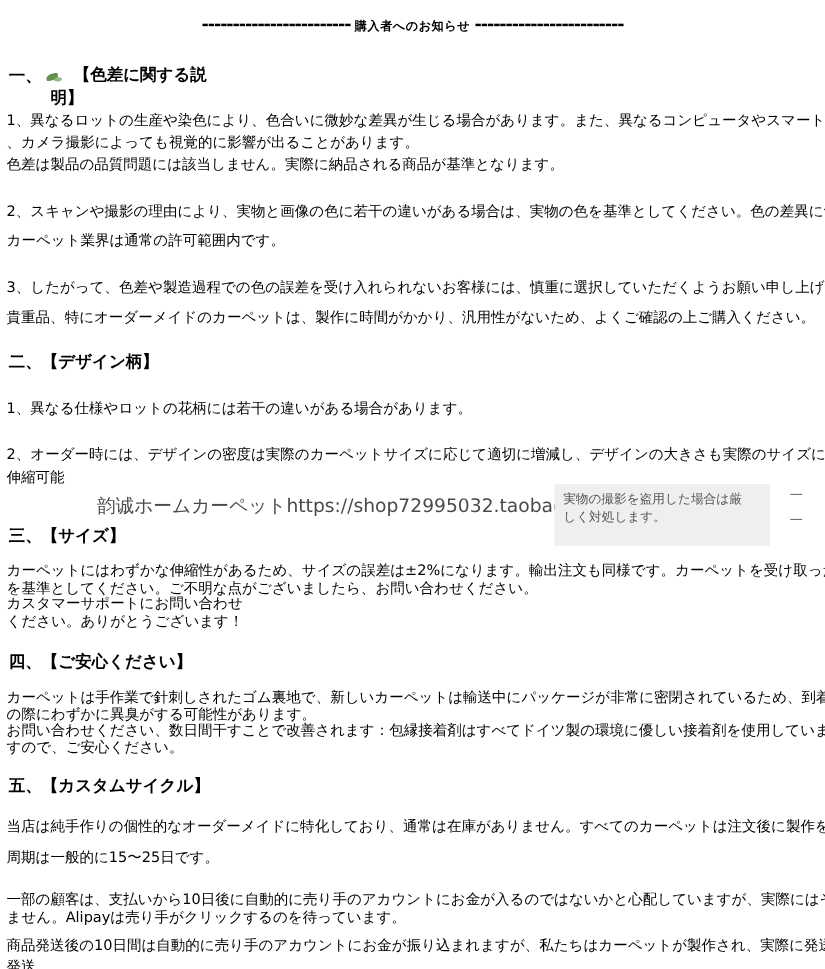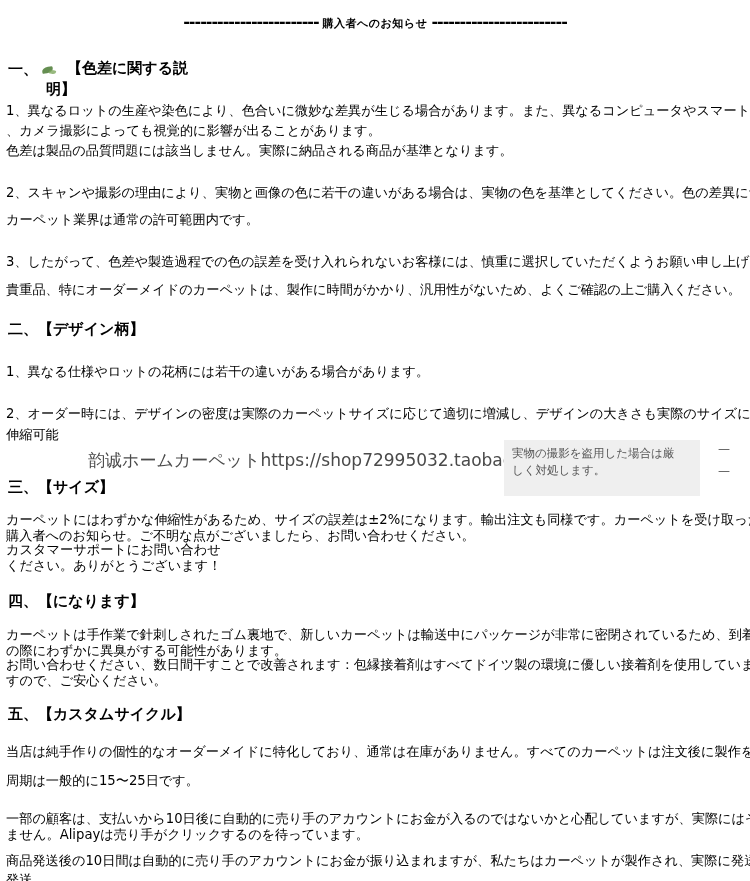--- a/index.html
+++ b/index.html
@@ -154,26 +154,26 @@
     <div>実物の撮影を盗用した場合は厳</div>
     <div>しく対処します。</div>
   </div>
   <div class="notice-dash" style="left:718px; top:430px;">—</div>
   <div class="notice-dash" style="left:718px; top:452px;">—</div>
 
   <div class="abs section-head" style="left:8px; top:466px;">
     <span>三、</span><span>【サイズ】</span>
   </div>
   <div class="abs para" style="left:6px; top:500px;">カーペットにはわずかな伸縮性があるため、サイズの誤差は±2%になります。輸出注文も同様です。カーペットを受け取った際のサイズ</div>
-  <div class="abs para" style="left:6px; top:516px;">購入者へのお知らせ。ご不明な点がございましたら、お問い合わせください。</div>
+  <div class="abs para" style="left:6px; top:516px;">を基準としてください。ご不明な点がございましたら、お問い合わせください。</div>
   <div class="abs para" style="left:6px; top:530px;">カスタマーサポートにお問い合わせ</div>
   <div class="abs para" style="left:6px; top:546px;">ください。ありがとうございます！</div>
 
   <div class="abs section-head" style="left:8px; top:580px;">
-    <span>四、</span><span>【になります】</span>
+    <span>四、</span><span>【ご安心ください】</span>
   </div>
   <div class="abs para" style="left:6px; top:615px;">カーペットは手作業で針刺しされたゴム裏地で、新しいカーペットは輸送中にパッケージが非常に密閉されているため、到着したばかり</div>
   <div class="abs para" style="left:6px; top:631px;text-align:center;">の際にわずかに異臭がする可能性があります。</div>
   <div class="abs para" style="left:6px; top:645px;">お問い合わせください、数日間干すことで改善されます：包縁接着剤はすべてドイツ製の環境に優しい接着剤を使用していま</div>
   <div class="abs para" style="left:6px; top:661px;">すので、ご安心ください。</div>
 
   <div class="abs section-head" style="left:8px; top:693px;">
     <span>五、</span><span>【カスタムサイクル】</span>
   </div>
   <div class="abs para" style="left:6px; top:732px;">当店は純手作りの個性的なオーダーメイドに特化しており、通常は在庫がありません。すべてのカーペットは注文後に製作を開始します。</div>

